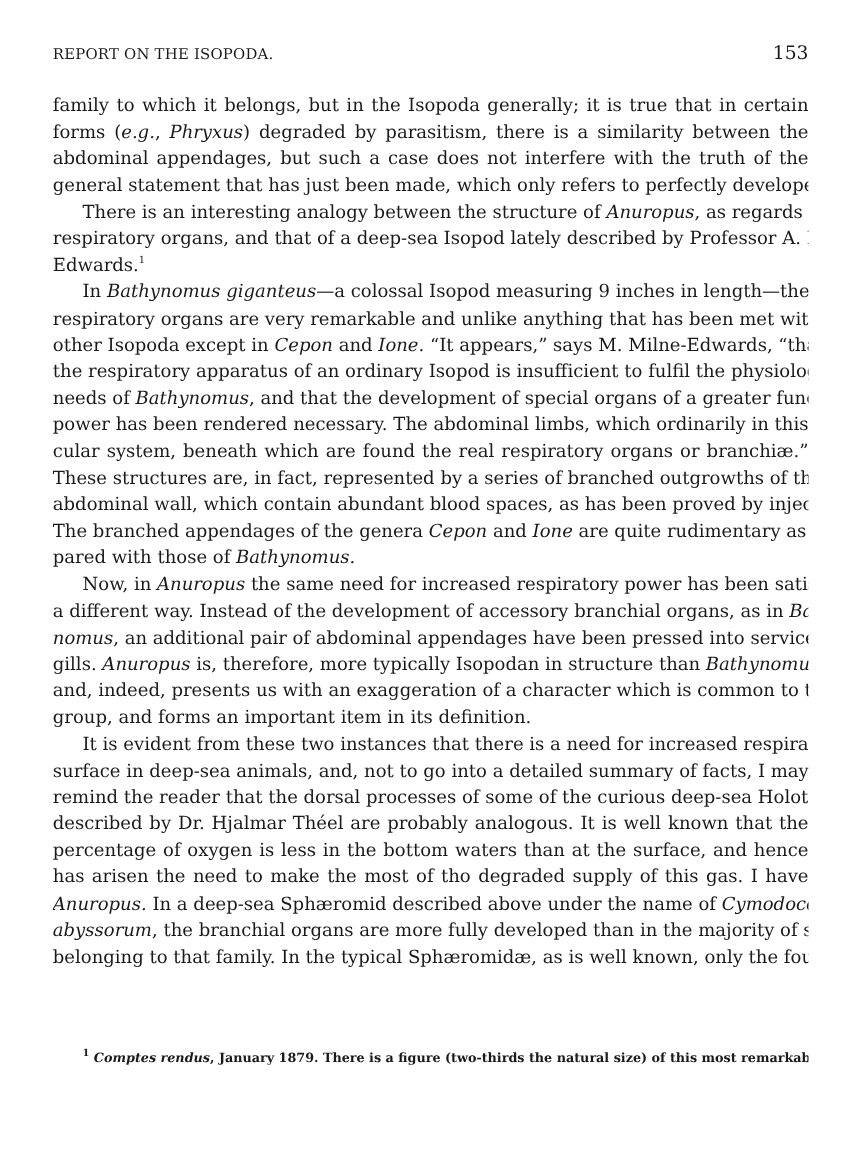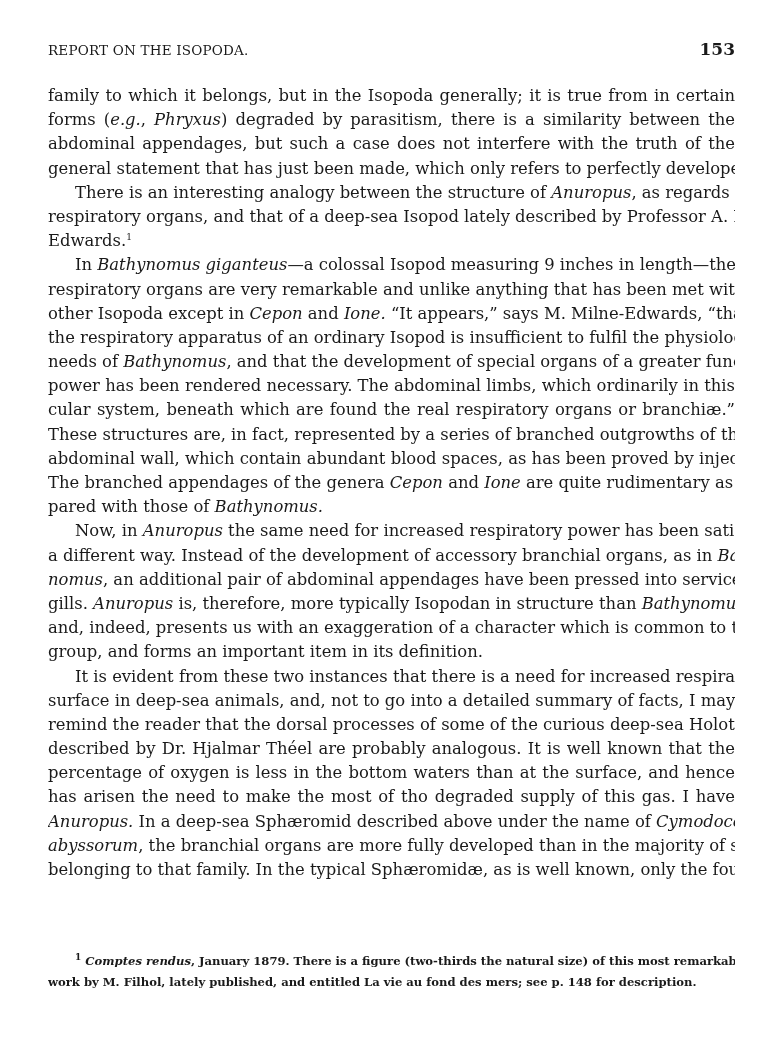--- a/index.html
+++ b/index.html
@@ -1,21 +1,21 @@
 <!DOCTYPE html>
 <html><head>
 <meta charset="utf-8">
 <style>
   html, body { margin: 0; padding: 0; background: #ffffff; }
   body { width: 776px; height: 1050px; position: relative; overflow: hidden;
          font-family: "DejaVu Serif", "Liberation Serif", serif; color: #1a1a1a; }
   .header { position: absolute; top: 38px; left: 48px; width: 687px; height: 24px; }
   .running-title { position: absolute; left: 0; right: 0; text-align: left;
          font-size: 13.5px; letter-spacing: 0.2px; top: 4px; }
-  .page-number { position: absolute; right: 0; top: 1px; font-size: 17px; font-weight: bold; }
+  .page-number { position: absolute; right: 0; top: 1px; font-size: 17px; font-weight: normal; }
   .body-text { position: absolute; top: 84px; left: 48px; width: 687px; }
   .line { height: 24.2px; line-height: 24.2px; font-size: 16.4px; white-space: nowrap;
           text-align: justify; text-align-last: justify; overflow: hidden; }
   .line.last { text-align-last: left; }
   .line.indent { padding-left: 27px; }
   .line i { }
   .footnotes { position: absolute; top: 951px; left: 48px; width: 687px; }
   .fn-line { height: 21px; line-height: 21px; font-size: 11.6px; font-weight: bold;
              white-space: nowrap; text-align: justify; text-align-last: justify; overflow: hidden; }
   .fn-line.indent { padding-left: 27px; }
@@ -25,21 +25,21 @@
 </style>
 </head>
 <body>
 
 <div class="header">
   <div class="running-title">REPORT ON THE ISOPODA.</div>
   <div class="page-number">153</div>
 </div>
 
 <div class="body-text" id="body-text">
-    <div class="line"><span>family to which it belongs, but in the Isopoda generally; it is true from in certain</span></div>
+    <div class="line"><span>family to which it belongs, but in the Isopoda generally; it is true that in certain</span></div>
     <div class="line"><span>forms (</span><i>e.g.</i><span>, </span><i>Phryxus</i><span>) degraded by parasitism, there is a similarity between the</span></div>
     <div class="line"><span>abdominal appendages, but such a case does not interfere with the truth of the</span></div>
     <div class="line"><span>general statement that has just been made, which only refers to perfectly developed</span></div>
     <div class="line indent"><span>There is an interesting analogy between the structure of </span><i>Anuropus</i><span>, as regards its</span></div>
     <div class="line"><span>respiratory organs, and that of a deep-sea Isopod lately described by Professor A. Milne-</span></div>
     <div class="line last"><span>Edwards.</span><sup>1</sup></div>
     <div class="line indent"><span>In </span><i>Bathynomus giganteus</i><span>—a colossal Isopod measuring 9 inches in length—the</span></div>
     <div class="line"><span>respiratory organs are very remarkable and unlike anything that has been met with in</span></div>
     <div class="line"><span>other Isopoda except in </span><i>Cepon</i><span> and </span><i>Ione.</i><span>  “It appears,” says M. Milne-Edwards, “that</span></div>
     <div class="line"><span>the respiratory apparatus of an ordinary Isopod is insufficient to fulfil the physiological</span></div>
@@ -62,14 +62,13 @@
     <div class="line"><span>described by Dr. Hjalmar Théel are probably analogous.  It is well known that the</span></div>
     <div class="line"><span>percentage of oxygen is less in the bottom waters than at the surface, and hence</span></div>
     <div class="line"><span>has arisen the need to make the most of tho degraded supply of this gas.  I have</span></div>
     <div class="line"><i>Anuropus.</i><span>  In a deep-sea Sphæromid described above under the name of </span><i>Cymodocea</i></div>
     <div class="line"><i>abyssorum</i><span>, the branchial organs are more fully developed than in the majority of species</span></div>
     <div class="line"><span>belonging to that family.  In the typical Sphæromidæ, as is well known, only the fourth</span></div>
   </div>
 
 <div class="footnotes" id="footnotes">
     <div class="fn-line indent"><sup>1</sup><span> </span><i>Comptes rendus</i><span>, January 1879.  There is a figure (two-thirds the natural size) of this most remarkable form in a</span></div>
-    <div class="fn-line last"><span>work by M. Filhol, lately published, and entitled La vie au fond des mers; see p. 148 for description.</span></div>
   </div>
 
 </body></html>

